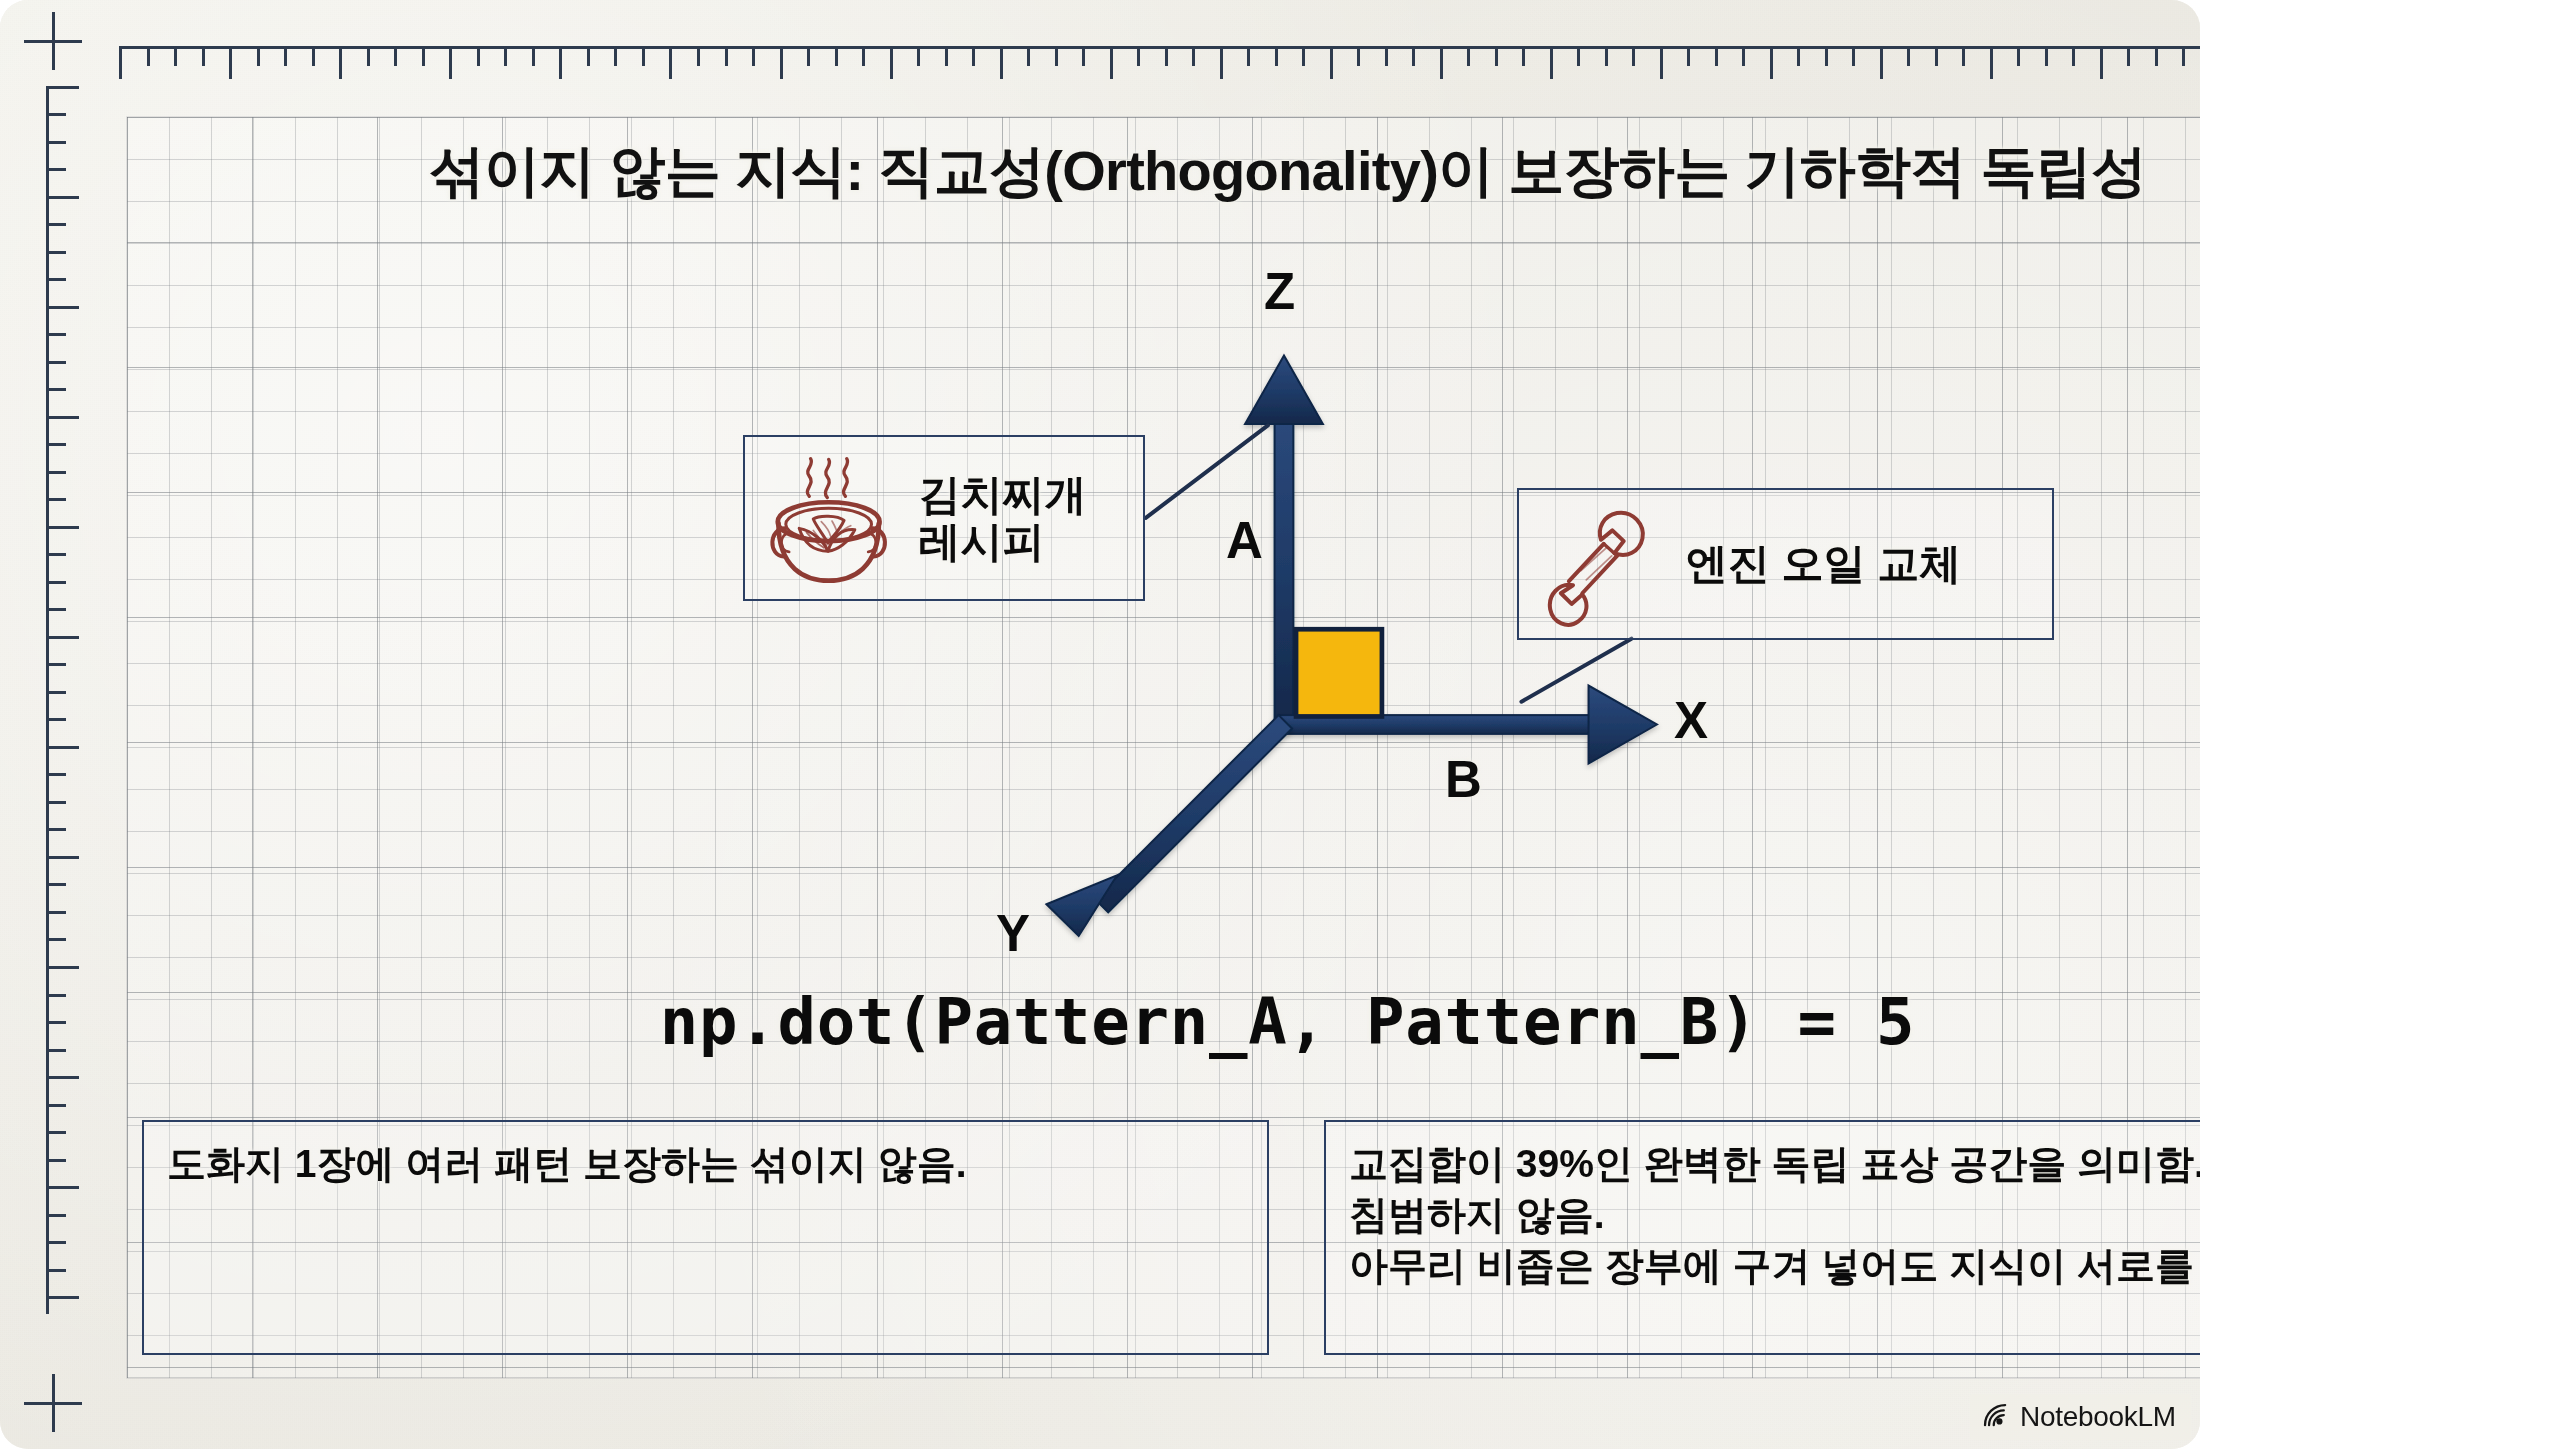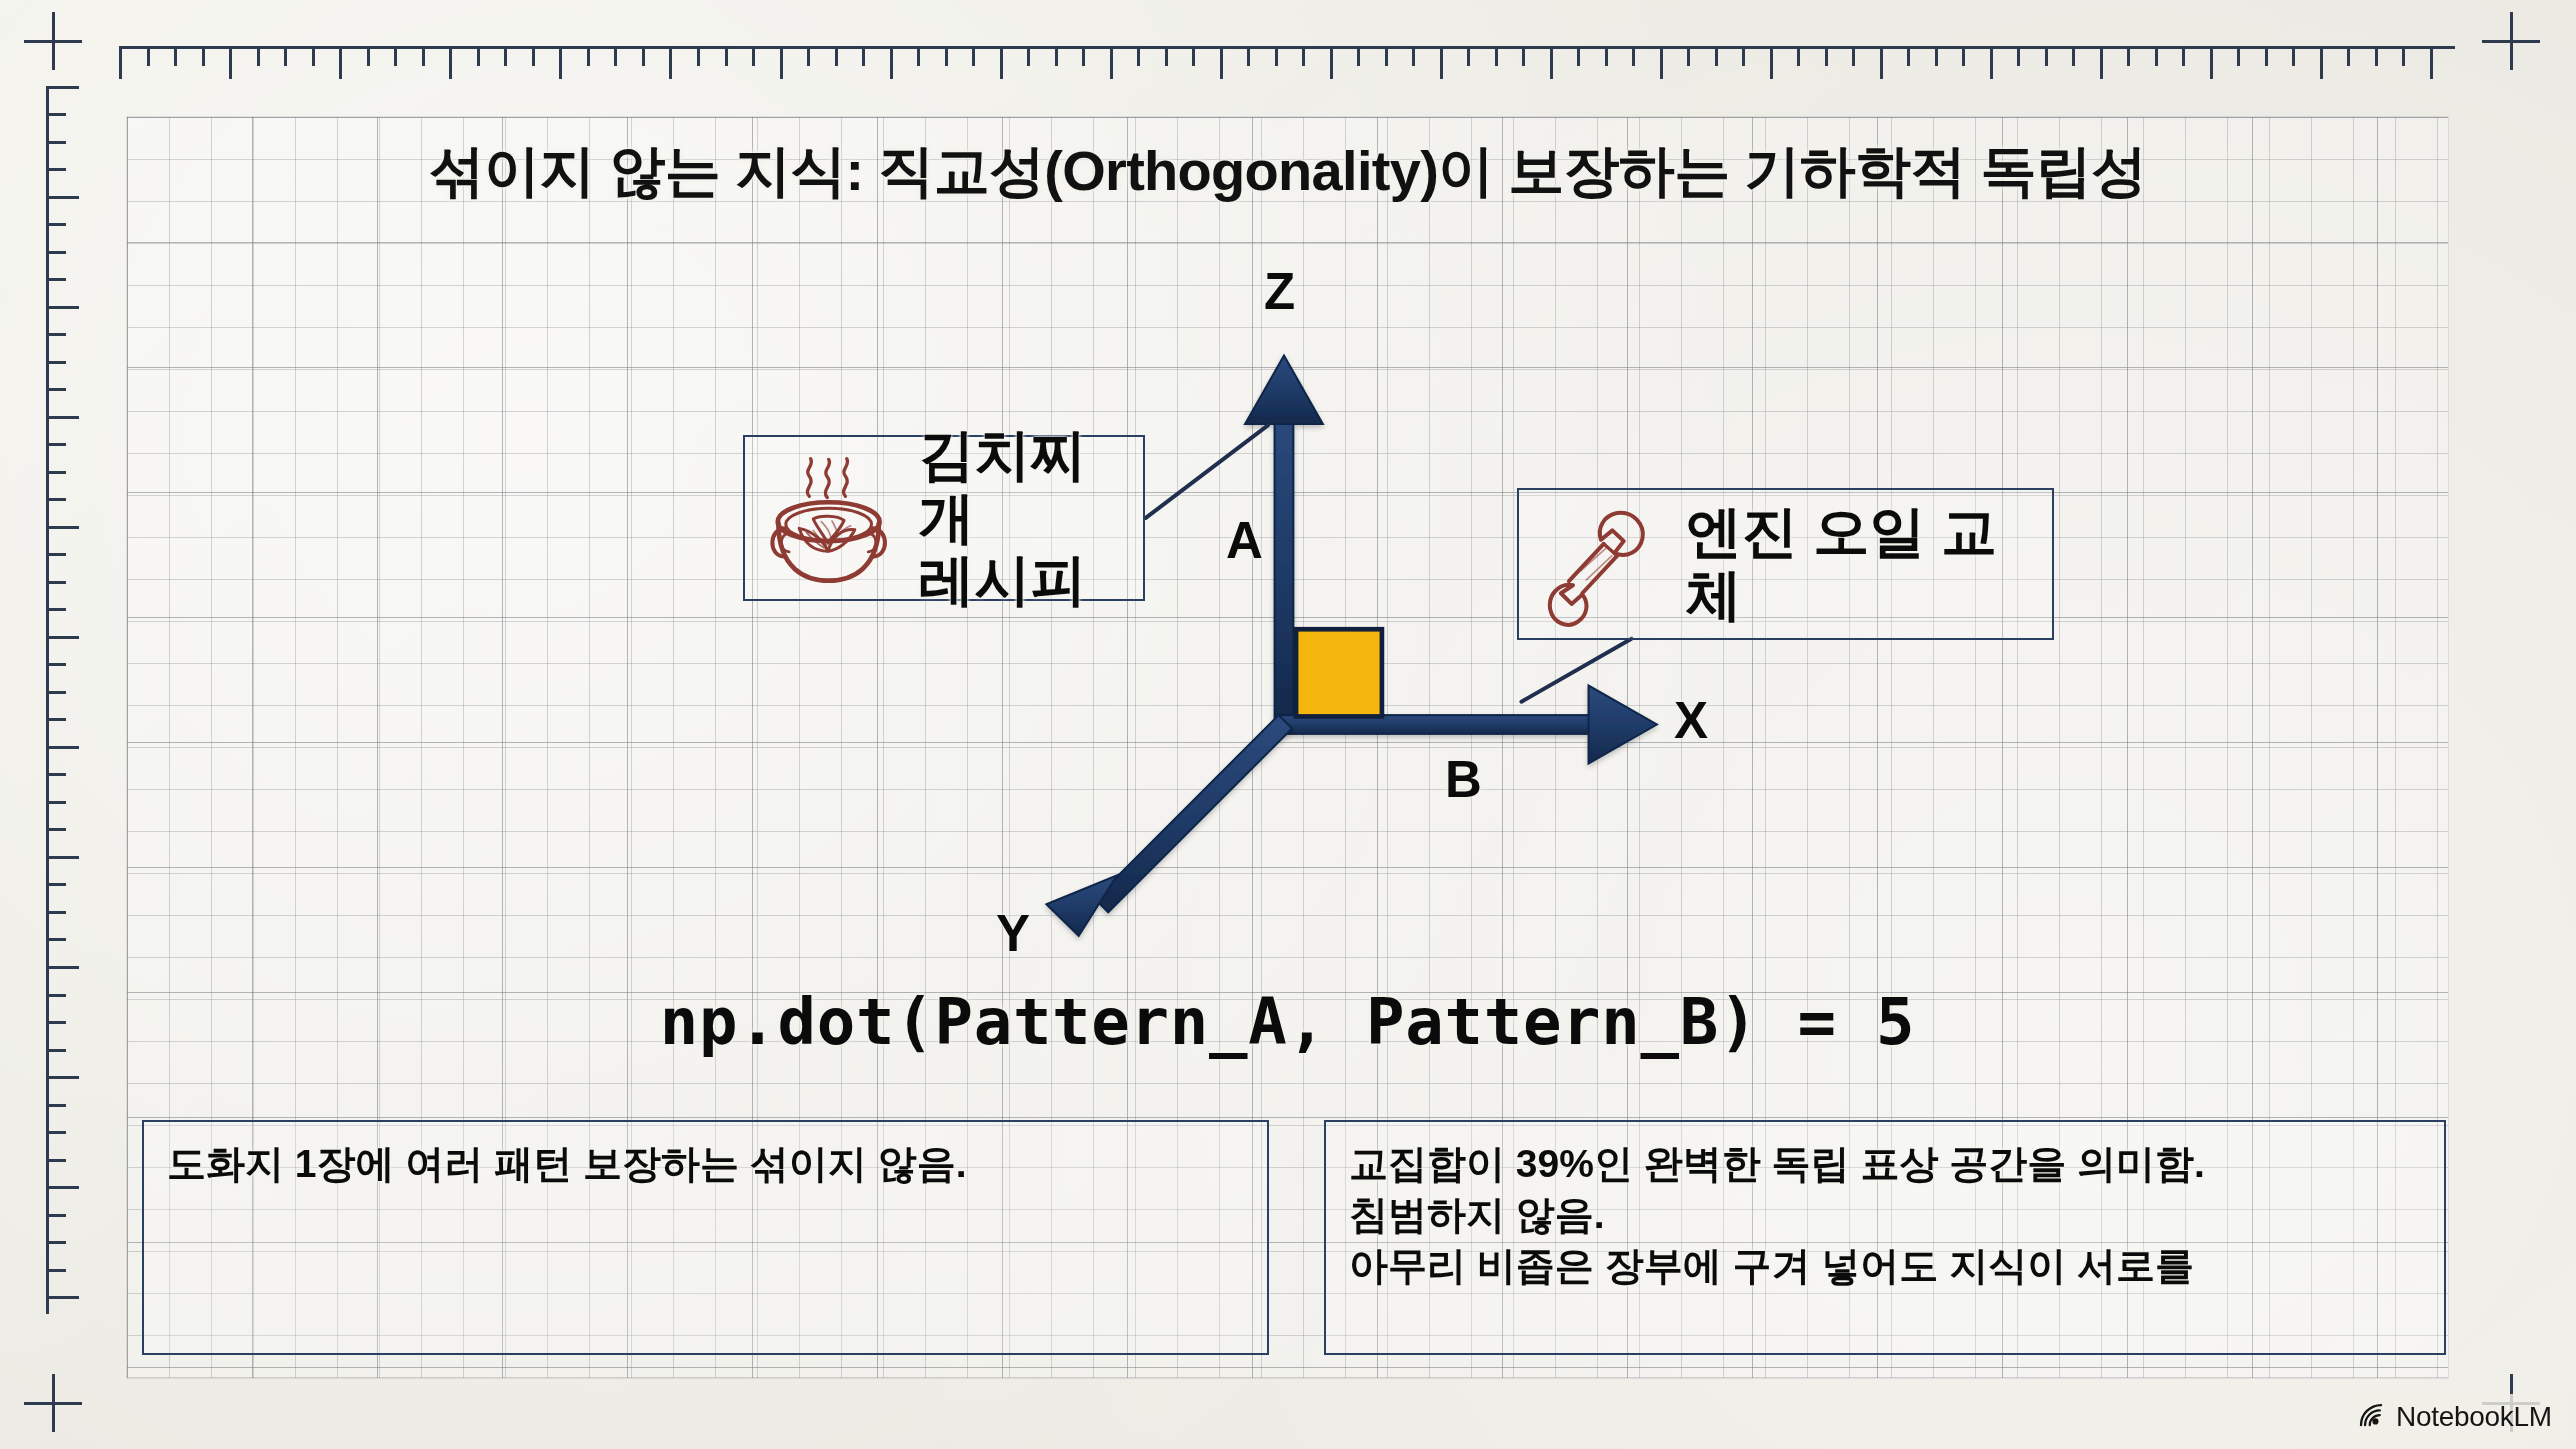--- a/index.html
+++ b/index.html
@@ -6,24 +6,25 @@
   html, body {
     margin: 0;
     padding: 0;
     background: #ffffff;
   }
   body {
     font-family: "Liberation Sans", "DejaVu Sans", sans-serif;
   }
   #stage {
     position: relative;
-    width: 2576px;
+    width: 2200px;
     height: 1449px;
     overflow: hidden;
     background: #efeee8;
+    border-radius: 28px;
   }
   
   #paper-grain {
     position: absolute;
     inset: 0;
     background:
       radial-gradient(circle at 20% 30%, rgba(255,255,255,0.55), transparent 55%),
       radial-gradient(circle at 80% 70%, rgba(255,255,255,0.40), transparent 55%),
       linear-gradient(145deg, #f2f1ea 0%, #eceae3 50%, #eeece5 100%);
     pointer-events: none;
@@ -109,21 +110,21 @@
     align-items: center;
     box-sizing: border-box;
   }
   .callout .co-icon {
     flex: 0 0 auto;
     display: flex;
     align-items: center;
     justify-content: center;
   }
   .callout .co-text {
-    font-size: 56px;
+    font-size: 42px;
     font-weight: 700;
     color: #0b0b0b;
     line-height: 1.12;
     text-shadow: 0 0 5.4px #f4f3ec, 0 0 2.7px #f4f3ec;
     white-space: pre-line;
   }
 
   #callout-kimchi { left: 743px; top: 435px; width: 402px; height: 166px; padding: 0 6.7px 0 12px; }
   #callout-kimchi .co-text { margin-left: 17.4px; }
   #callout-wrench { left: 1517px; top: 488px; width: 537px; height: 152px; padding: 0 6.7px 0 14.8px; }

